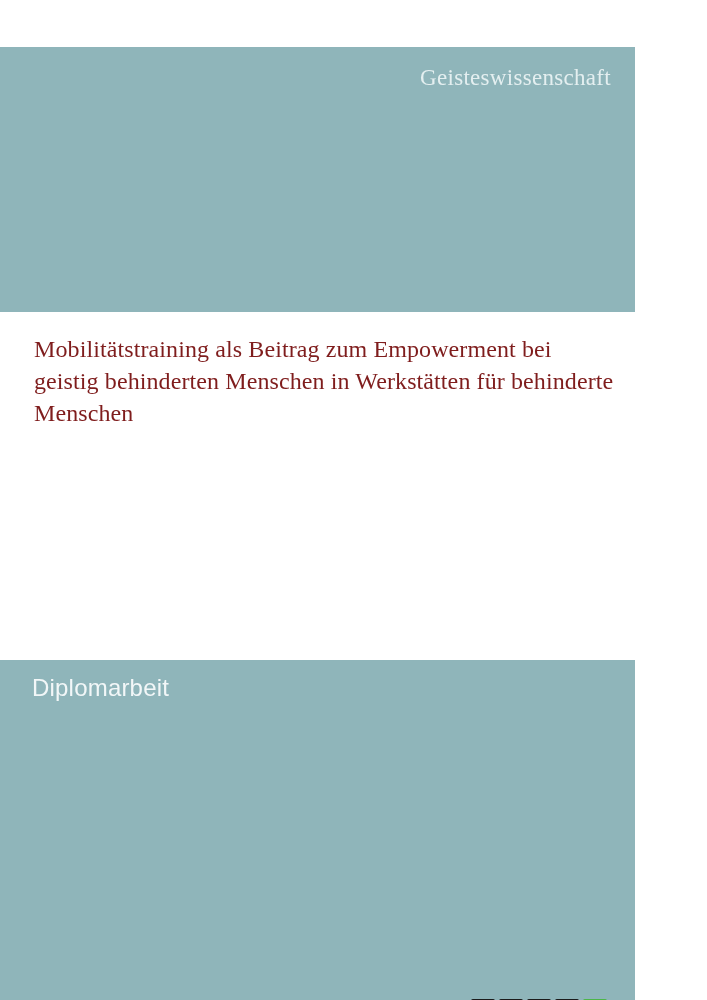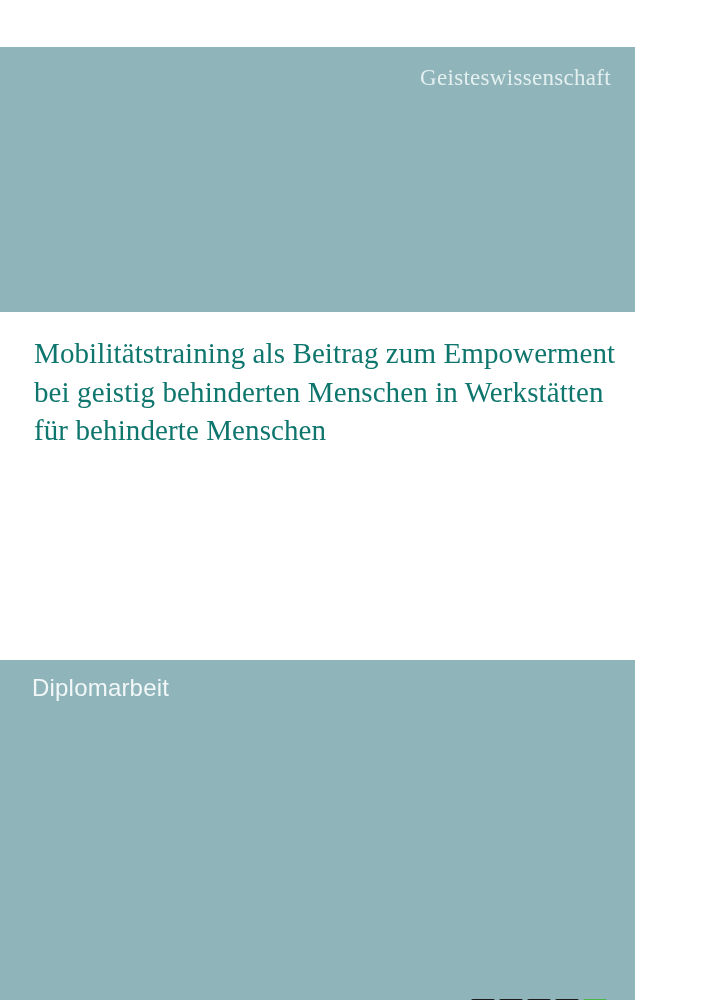--- a/index.html
+++ b/index.html
@@ -46,23 +46,23 @@
   .author {
     font-family: "Liberation Serif", serif;
     font-weight: bold;
     font-size: 27px;
     color: #1c1c1c;
     margin: 0 0 22px 0;
     letter-spacing: 0.2px;
   }
   .title {
     font-family: "Liberation Serif", serif;
-    font-size: 29px;
+    font-size: 24px;
     line-height: 1.33;
-    color: #0f766e;
+    color: #7f1d1d;
     margin: 0;
     font-weight: normal;
     letter-spacing: 0.1px;
   }
   .doctype {
     position: absolute;
     left: 32px;
     top: 627px;
     font-family: "Liberation Sans", sans-serif;
     font-weight: normal;

